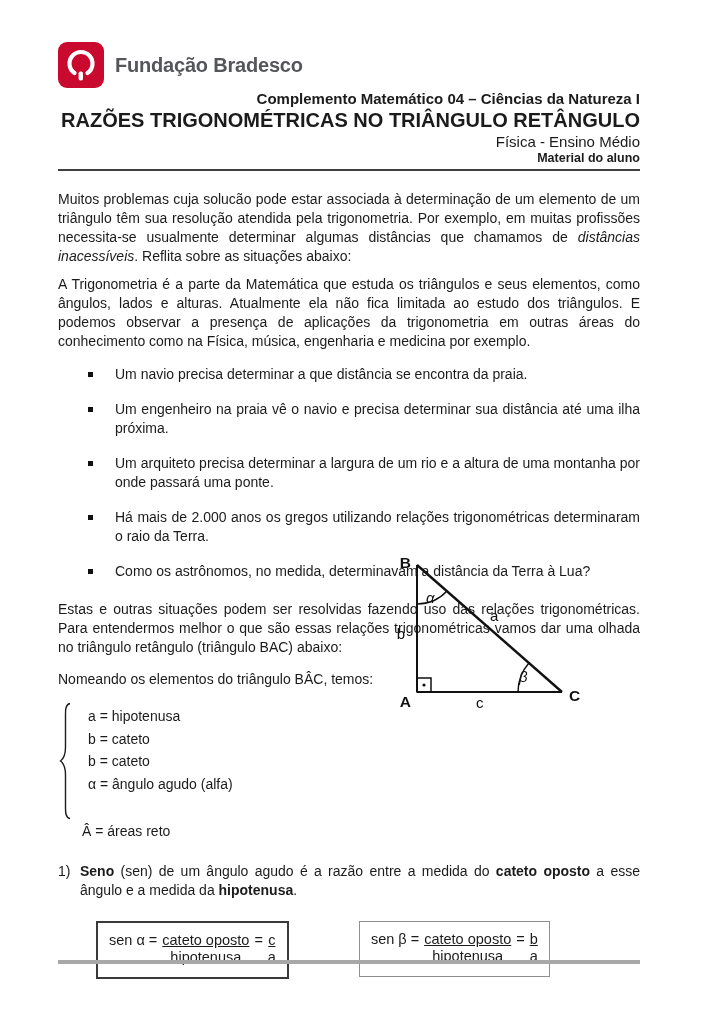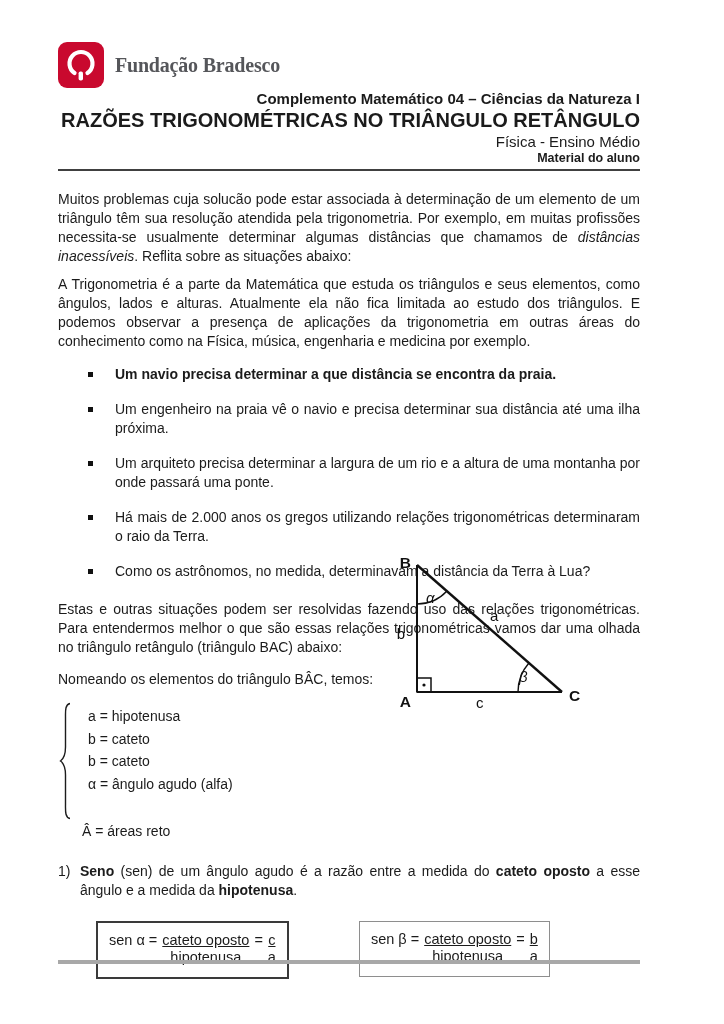--- a/index.html
+++ b/index.html
@@ -4,38 +4,38 @@
 <style>
   * { margin:0; padding:0; box-sizing:border-box; }
   html,body { background:#ffffff; }
   body { font-family:"Liberation Sans", sans-serif; color:#1b1b1b; }
   .page {
     position:relative; width:724px; height:1024px; background:#fff;
     padding:0 84px 0 58px; overflow:hidden;
   }
   
   .logo-row { padding-top:42px; display:flex; align-items:center; gap:11px; height:88px; }
-  .brand-name { font-size:20px; font-weight:bold; color:#55565a; letter-spacing:-0.2px;font-family:Liberation Serif, serif; }
+  .brand-name { font-size:20px; font-weight:bold; color:#55565a; letter-spacing:-0.2px; }
   
   .header-block { text-align:right; margin-top:2px; }
   .course-line { font-size:15px; font-weight:bold; line-height:18px; }
   .doc-title { font-size:20px; font-weight:bold; line-height:23px; margin:1px 0; letter-spacing:0; }
   .subject-line { font-size:15px; line-height:18px;text-align:right; }
   .material-line { font-size:12.5px; font-weight:bold; line-height:15px; }
   .header-rule { border:none; border-top:2px solid #404040; margin-top:3px; }
   
   .para { font-size:14px; line-height:19px; text-align:justify; margin-top:19px; }
   .para.first { margin-top:9px; }
   .italic { font-style:italic; }
   b { font-weight:bold; }
   
   .bullets { list-style:none; margin-top:14px; }
   .bullets li { position:relative; padding-left:57px; margin-top:16px;
                 font-size:14px; line-height:19px; text-align:justify; }
-  .bullets li:first-child { margin-top:14px;font-weight:bold; }
+  .bullets li:first-child { margin-top:14px; }
   .sq { position:absolute; left:30px; top:7px; width:5px; height:5px; background:#111; }
   
   .naming-lead { font-size:14px; line-height:19px; margin-top:13px; }
   .naming-block { margin-top:13px; display:flex; gap:15px; }
   .naming-items { font-size:14px; line-height:22.5px; padding-top:3px; }
   .naming-outside { font-size:14px; line-height:22.5px; margin-left:24px; }
   
   .diagram { position:absolute; left:378px; top:551px; width:232px; height:172px; }
   .diagram text { font-family:"Liberation Sans", sans-serif; }
   .v-label { font-size:15.5px; font-weight:bold; fill:#111; }

